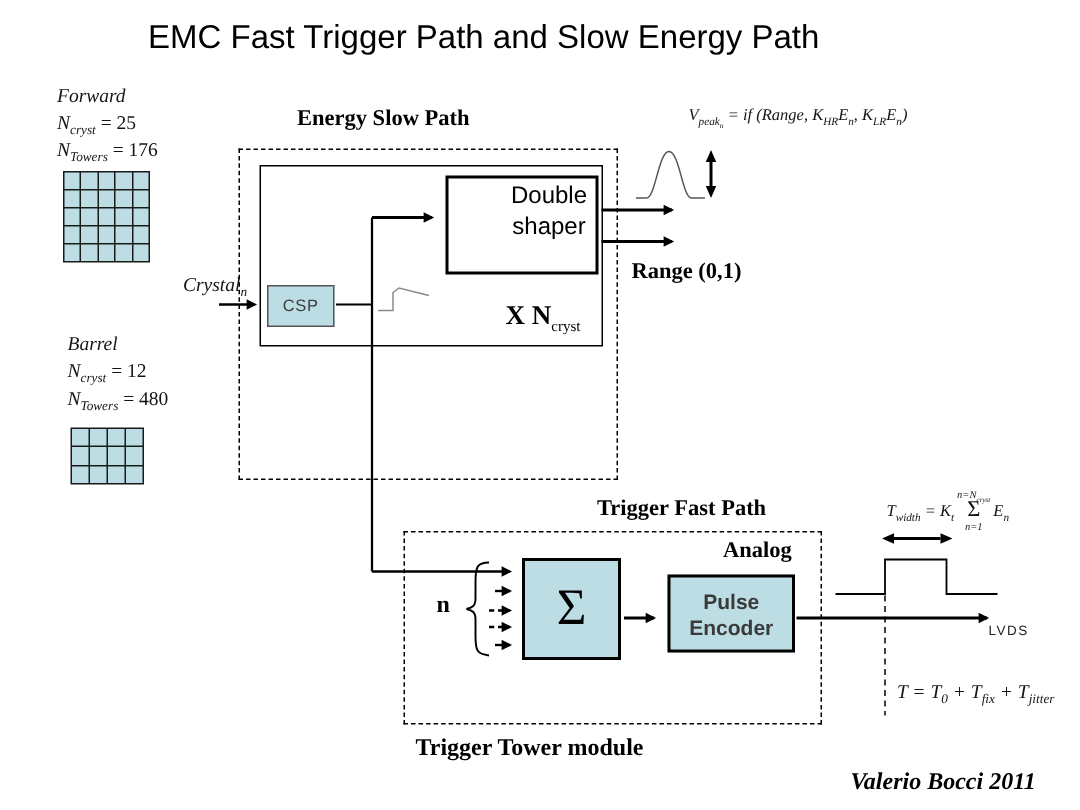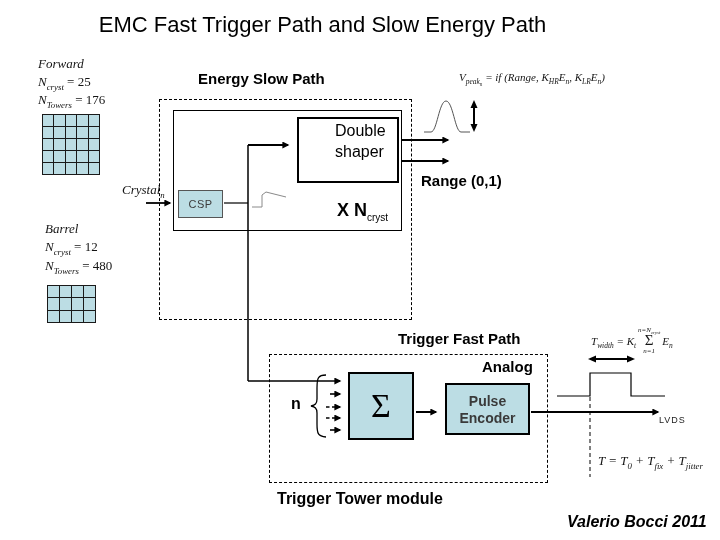--- a/index.html
+++ b/index.html
@@ -2,27 +2,27 @@
 <html><head>
 <meta charset="utf-8">
 <style>
   html,body{margin:0;padding:0;background:#fff;}
   #slide{position:relative;width:720px;height:540px;background:#ffffff;overflow:hidden;
          font-family:"Liberation Sans",sans-serif;color:#000;}
   .abs{position:absolute;line-height:1.12;white-space:nowrap;}
   .math{font-family:"Liberation Serif",serif;font-style:italic;color:#141414;}
   .math sub{font-size:68%;line-height:0;}
   .up{font-style:normal;margin-top:40px;}
-  .label-b{font-weight:bold;color:#000;}
+  .label-b{font-weight:bold;color:#000;font-family:Liberation Serif, serif;}
   .grid{display:grid;gap:1px;padding:1px;background:#1a1a1a;}
   .grid .cell{background:#bcdde4;}
   .dashbox{border:1px dashed #000;background:transparent;}
   .solidbox{border:1px solid #000;}
   .bluebox{background:#bcdde4;}
-  .shaperbox{background:#fff;border:2px solid #000;text-align:left;font-size:16px;line-height:21px;padding-top:1px;padding-left:36px;}
+  .shaperbox{background:#fff;border:2px solid #000;text-align:center;font-size:16px;line-height:21px;padding-top:1px;padding-left:36px;}
   #csp-box{border:1px solid #555;font-size:11px;color:#3c3c3c;letter-spacing:.5px;
            display:flex;align-items:center;justify-content:center;}
   #sum-box{border:2px solid #000;display:flex;align-items:center;justify-content:center;
            font-family:"Liberation Serif",serif;font-size:34px;}
   #pe-box{border:2px solid #000;text-align:center;font-size:14px;font-weight:bold;color:#3a3a3a;line-height:17px;padding-top:8px;}
   .sigstack{display:inline-flex;flex-direction:column;align-items:center;line-height:1;margin:0 2px;vertical-align:middle;}
   .lim{font-size:7px;}
   .sig{font-size:15px;font-style:normal;line-height:.9;}
   svg{position:absolute;left:0;top:0;pointer-events:none;}
 </style>

